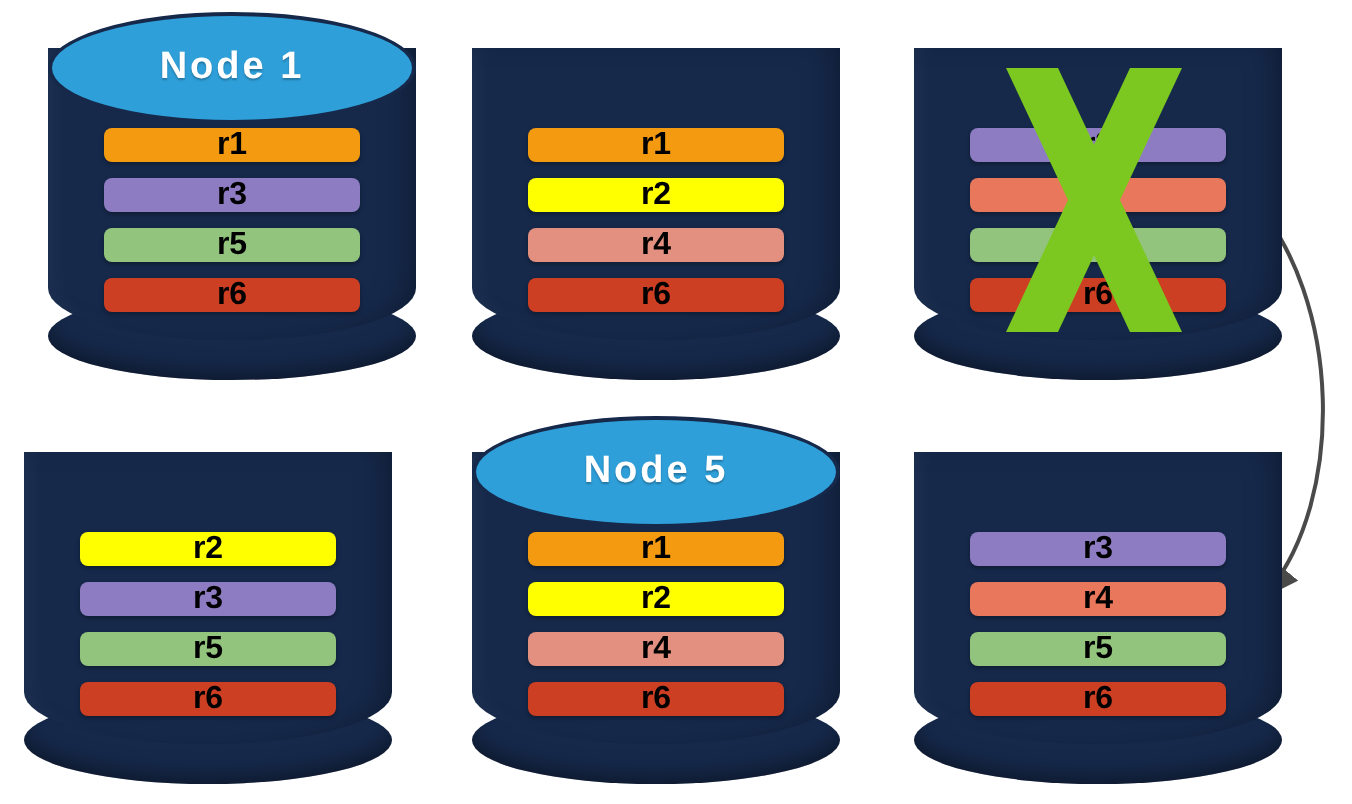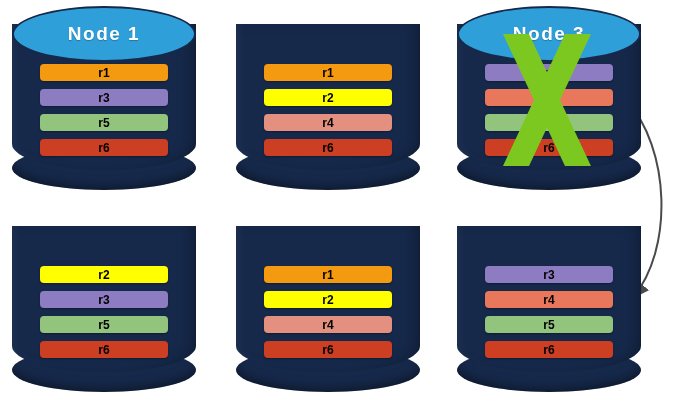--- a/index.html
+++ b/index.html
@@ -57,21 +57,21 @@
   .bars{
     position:absolute;
     left:28px;top:58px;
     width:128px;
   }
   .bar{
     height:17px;
     margin-bottom:8px;
     border-radius:4px;
     display:flex;align-items:center;justify-content:center;
-    font-size:12px;
+    font-size:16px;
     font-weight:bold;
     color:#000000;
     box-shadow:0 1px 2px rgba(0,0,0,.35);
   }
   .bar:last-child{margin-bottom:0;}
 
   
   .cross{
     position:absolute;
     left:38px;top:28px;
@@ -91,21 +91,21 @@
 
 <div id="canvas">
   <svg id="arrow-layer" viewBox="0 0 676 402" xmlns="http://www.w3.org/2000/svg">
     <defs>
       <marker id="ah" markerWidth="10" markerHeight="10" refX="7" refY="4" orient="auto" markerUnits="strokeWidth">
         <path d="M0,0 L9,4 L0,8 z" fill="#4a4a4a"></path>
       </marker>
     </defs>
     <path id="failover-path" fill="none" stroke="#4a4a4a" stroke-width="2" marker-end="url(#ah)" d="M 625,98 C 672,150 672,250 634,296"></path>
   </svg>
-<div class="node" style="left: 12px; top: 6px;">
+<div class="node" style="left: 24px; top: 6px;">
       <div class="cyl-bottom"></div>
       <div class="cyl-body"></div>
       <div class="cyl-top">
         <span class="cyl-title">Node 1</span>
       </div>
       <div class="bars">
         <div class="bar" style="background: rgb(244, 154, 16);">r1</div>
         <div class="bar" style="background: rgb(142, 124, 195);">r3</div>
         <div class="bar" style="background: rgb(147, 196, 125);">r5</div>
         <div class="bar" style="background: rgb(204, 63, 34);">r6</div>
@@ -117,23 +117,20 @@
       <div class="bars">
         <div class="bar" style="background: rgb(244, 154, 16);">r1</div>
         <div class="bar" style="background: rgb(255, 255, 0);">r2</div>
         <div class="bar" style="background: rgb(227, 144, 128);">r4</div>
         <div class="bar" style="background: rgb(204, 63, 34);">r6</div>
       </div>
     </div>
     <div class="node" style="left: 457px; top: 6px;">
       <div class="cyl-bottom"></div>
       <div class="cyl-body"></div>
-      <div class="cyl-top">
-        <span class="cyl-title">Node 3</span>
-      </div>
       <div class="bars">
         <div class="bar" style="background: rgb(142, 124, 195);">r3</div>
         <div class="bar" style="background: rgb(232, 119, 92);">r4</div>
         <div class="bar" style="background: rgb(147, 196, 125);">r5</div>
         <div class="bar" style="background: rgb(204, 63, 34);">r6</div>
       </div>
       <svg class="cross" viewBox="0 0 104 140">
         <path d="M8,0 L34,0 L96,132 L70,132 Z" fill="#7dc820"></path>
         <path d="M70,0 L96,0 L34,132 L8,132 Z" fill="#7dc820"></path>
       </svg>
@@ -144,20 +141,23 @@
       <div class="bars">
         <div class="bar" style="background: rgb(255, 255, 0);">r2</div>
         <div class="bar" style="background: rgb(142, 124, 195);">r3</div>
         <div class="bar" style="background: rgb(147, 196, 125);">r5</div>
         <div class="bar" style="background: rgb(204, 63, 34);">r6</div>
       </div>
     </div>
     <div class="node" style="left: 236px; top: 208px;">
       <div class="cyl-bottom"></div>
       <div class="cyl-body"></div>
+      <div class="cyl-top">
+        <span class="cyl-title">Node 5</span>
+      </div>
       <div class="bars">
         <div class="bar" style="background: rgb(244, 154, 16);">r1</div>
         <div class="bar" style="background: rgb(255, 255, 0);">r2</div>
         <div class="bar" style="background: rgb(227, 144, 128);">r4</div>
         <div class="bar" style="background: rgb(204, 63, 34);">r6</div>
       </div>
     </div>
     <div class="node" style="left: 457px; top: 208px;">
       <div class="cyl-bottom"></div>
       <div class="cyl-body"></div>

